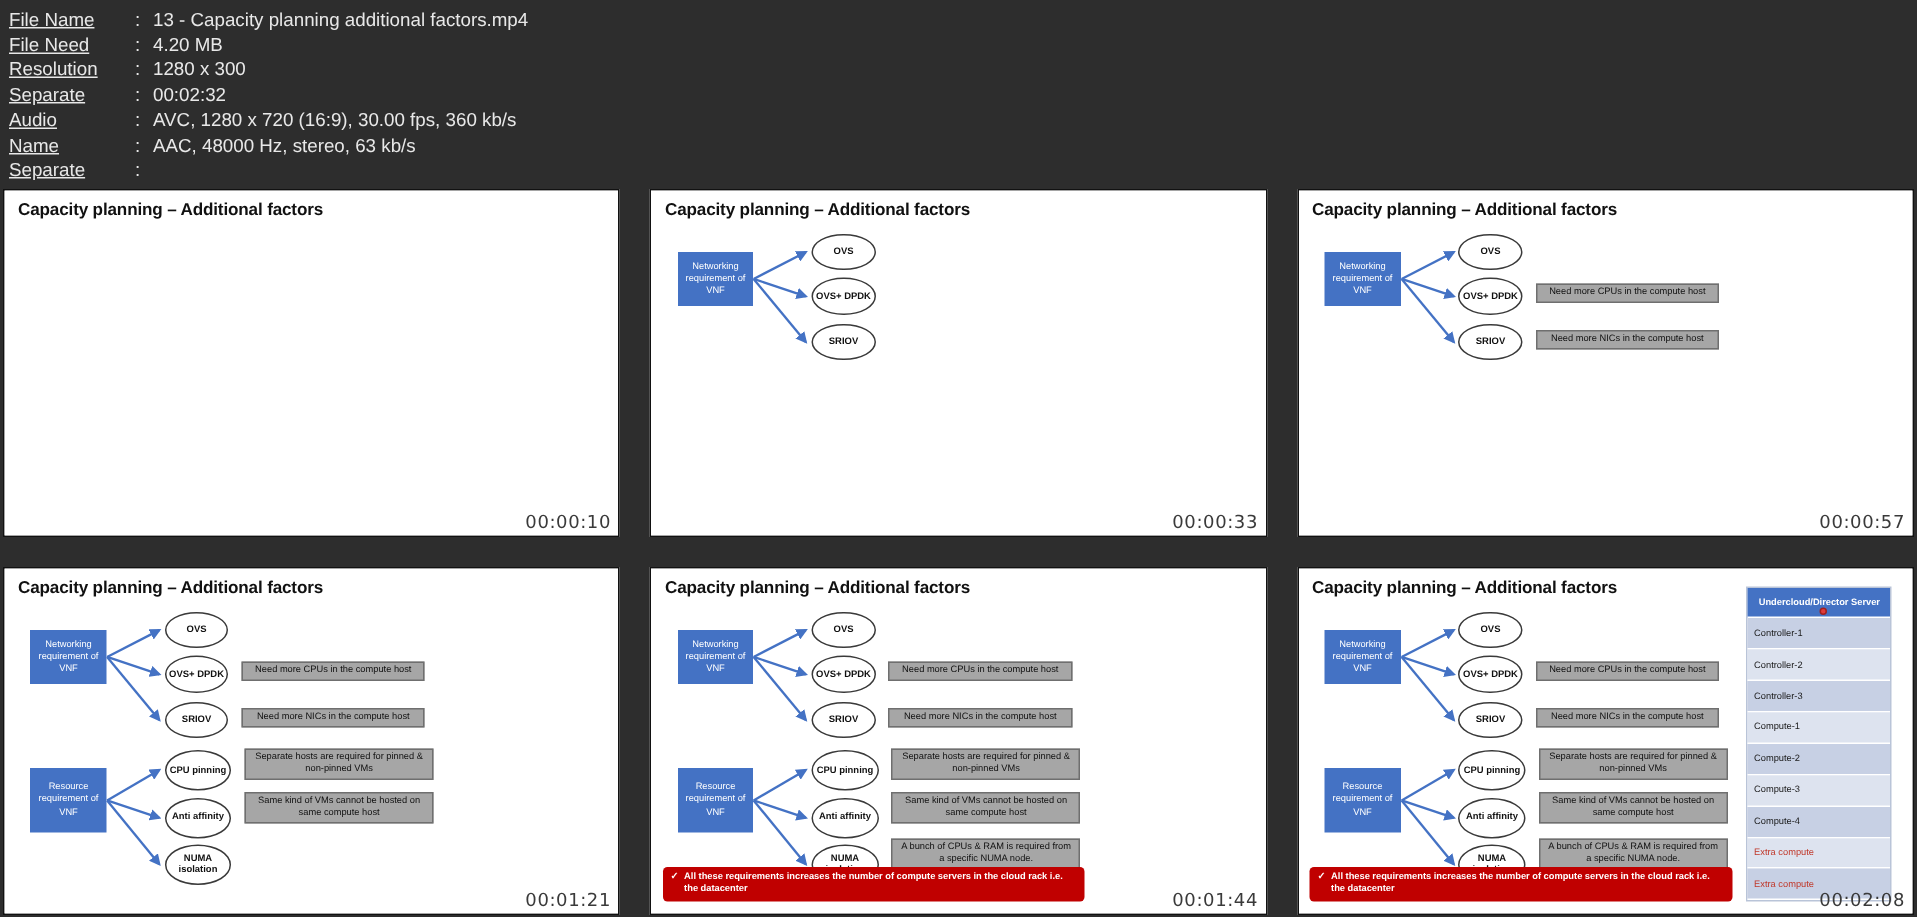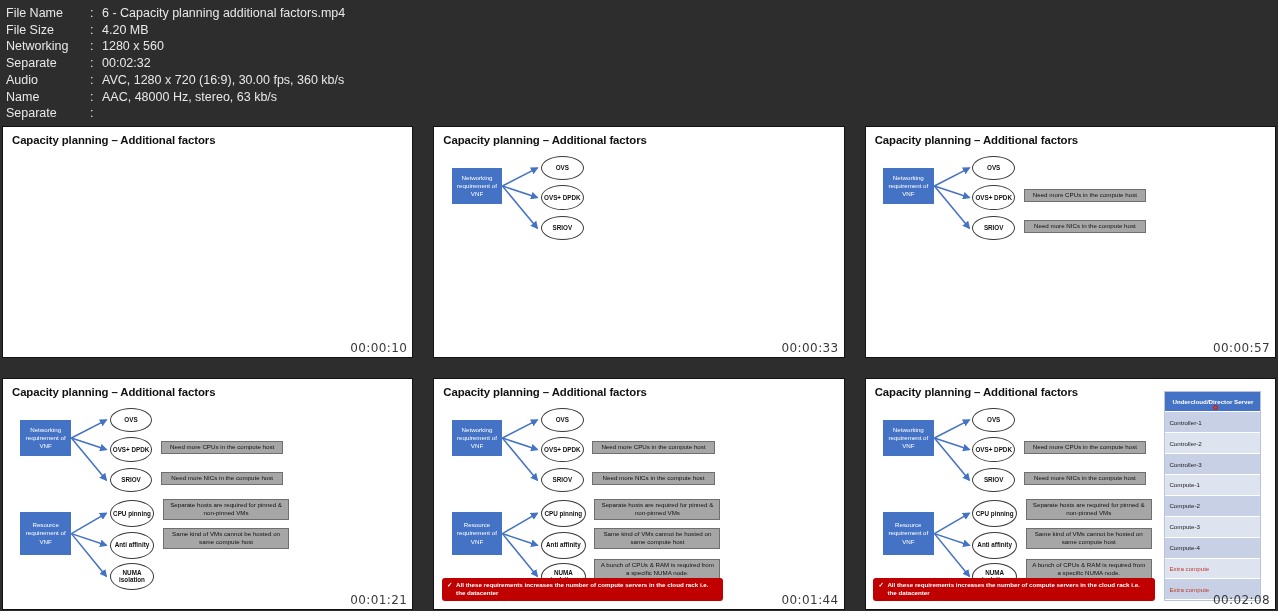--- a/index.html
+++ b/index.html
@@ -11,21 +11,21 @@
   }
 
   
   #meta {
     padding: 5px 0 4px 6px;
     color: #e8e8e8;
     font-size: 12.5px;
     line-height: 16.7px;
   }
   .meta-row { display: flex; white-space: nowrap; }
-  .meta-key   { width: 84px; flex: 0 0 84px; }
+  .meta-key   { width: 84px; flex: 0 0 84px; text-decoration: underline; }
   .meta-colon { width: 12px; flex: 0 0 12px; }
   .meta-val   { flex: 1 1 auto; }
 
   
   #grid {
     display: grid;
     grid-template-columns: repeat(3, 1fr);
     grid-template-rows: repeat(2, 1fr);
     gap: 20px;
     padding: 0 2px 2px 2px;
@@ -153,31 +153,31 @@
     border: 1px solid #a02020;
   }
 </style>
 </head>
 <body>
 
 <div id="meta">
     <div class="meta-row">
       <span class="meta-key">File Name</span>
       <span class="meta-colon">:</span>
-      <span class="meta-val">6 - Capacity planning additional factors.mp4</span>
-    </div>
-    <div class="meta-row">
-      <span class="meta-key">File Size</span>
+      <span class="meta-val">13 - Capacity planning additional factors.mp4</span>
+    </div>
+    <div class="meta-row">
+      <span class="meta-key">File Need</span>
       <span class="meta-colon">:</span>
       <span class="meta-val">4.20 MB</span>
     </div>
     <div class="meta-row">
-      <span class="meta-key">Networking</span>
-      <span class="meta-colon">:</span>
-      <span class="meta-val">1280 x 560</span>
+      <span class="meta-key">Resolution</span>
+      <span class="meta-colon">:</span>
+      <span class="meta-val">1280 x 300</span>
     </div>
     <div class="meta-row">
       <span class="meta-key">Separate</span>
       <span class="meta-colon">:</span>
       <span class="meta-val">00:02:32</span>
     </div>
     <div class="meta-row">
       <span class="meta-key">Audio</span>
       <span class="meta-colon">:</span>
       <span class="meta-val">AVC, 1280 x 720 (16:9), 30.00 fps, 360 kb/s</span>

